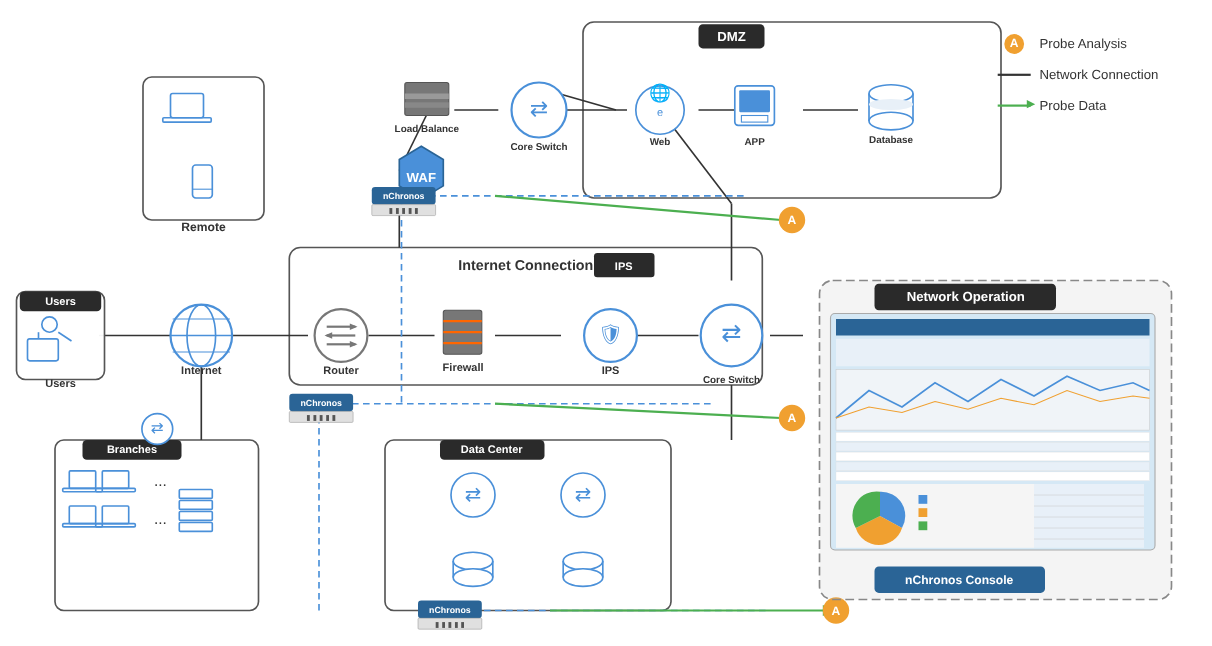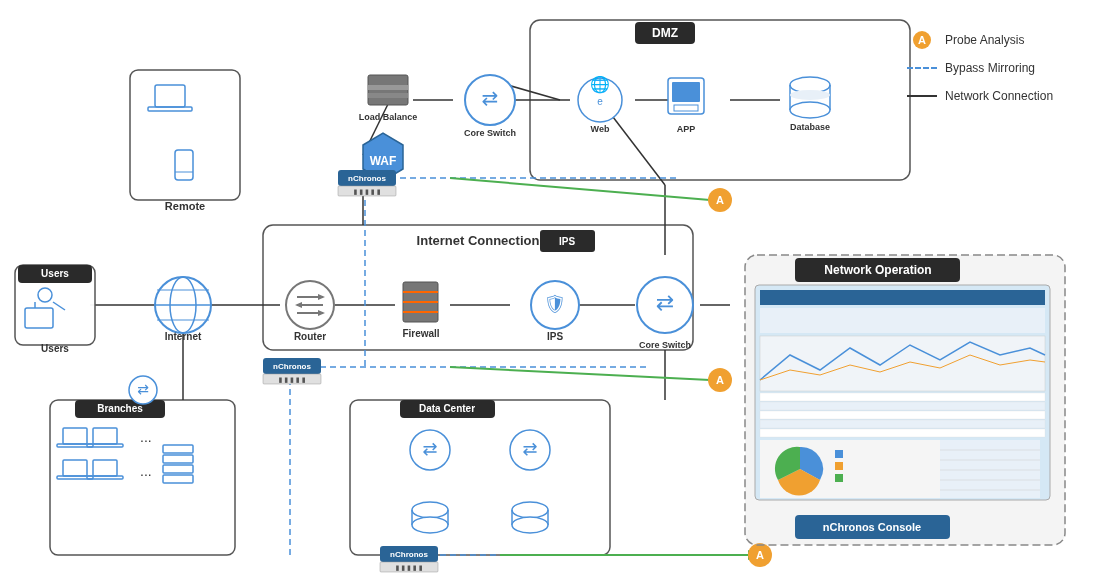--- a/index.html
+++ b/index.html
@@ -350,25 +350,25 @@
 
   <div class="legend">
     <div class="legend-item">
       <div class="legend-icon">
         <div class="legend-circle">A</div>
       </div>
       <span>Probe Analysis</span>
     </div>
     <div class="legend-item">
       <div class="legend-icon">
-        <div class="legend-dashed"></div>
-      </div>
-      <span>Bypass Mirroring</span>
-    </div>
-    <div class="legend-item">
-      <div class="legend-icon">
         <div class="legend-solid"></div>
       </div>
       <span>Network Connection</span>
     </div>
+    <div class="legend-item">
+      <div class="legend-icon">
+        <div class="legend-arrow"></div>
+      </div>
+      <span>Probe Data</span>
+    </div>
   </div>
 
 </div>
 
 </body></html>

